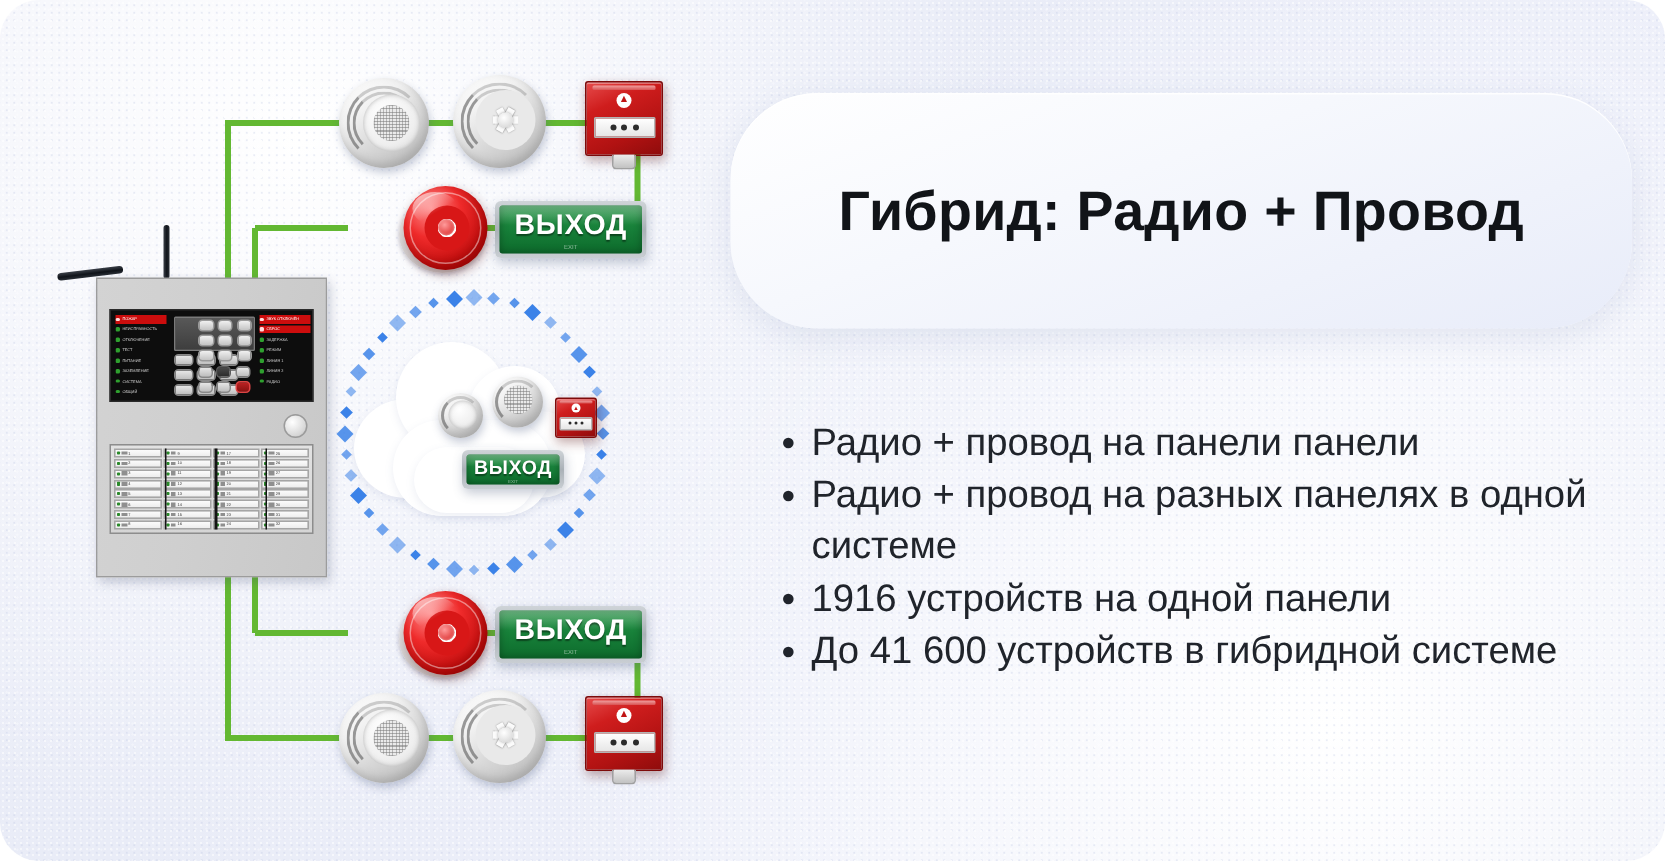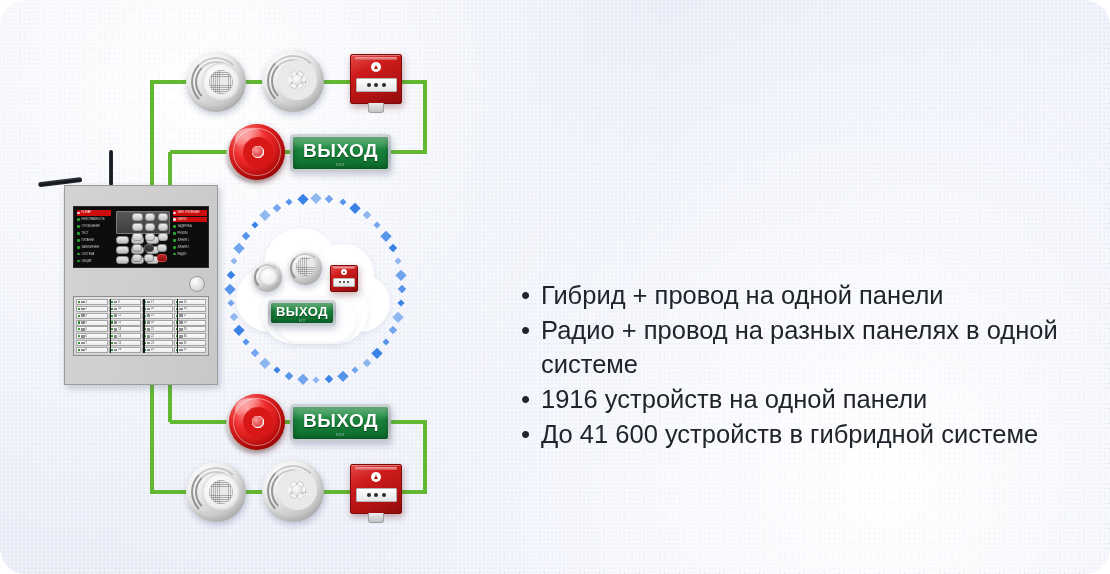--- a/index.html
+++ b/index.html
@@ -148,21 +148,21 @@
   }
   #cloud{
     position:absolute;left:8px;top:26px;width:160px;height:136px;
   }
   .cloud-lobe{
     position:absolute;border-radius:50%;background:#ffffff;
     box-shadow:0 2px 6px rgba(110,125,170,.13);
   }
 
   
-  .device{position:absolute;}
+  .device{position:absolute;margin-left:40px;}
 
   .smoke{border-radius:50%;}
   .smoke-base{
     position:absolute;inset:0;border-radius:50%;
     background:linear-gradient(145deg,#ffffff 0%,#f2f2f2 32%,#d6d6d6 62%,#b6b6b6 100%);
     box-shadow:1px 3px 6px rgba(80,95,135,.32), inset -2px -3px 6px rgba(140,140,140,.45);
   }
   .smoke-slit{
     position:absolute;border-radius:50%;
     border-left:2px solid rgba(95,95,95,.62);
@@ -772,25 +772,28 @@
         <div class="mcp-icon" style="top:14%;width:10px;height:10px;font-size:7px;">▲</div>
         <div class="mcp-strip" style="top:48%;height:24%;">
           <i style="width:4px;height:4px;"></i>
             <i style="width:4px;height:4px;"></i>
             <i style="width:4px;height:4px;"></i>
         </div>
         <div class="mcp-handle" style="top:100%;width:14px;height:9px;"></div>
       </div>
     </div>
 
+    <div id="title-card">
+      <div id="title-text">Гибрид: Радио + Провод</div>
+    </div>
 
     <div id="bullets">
         <div class="bullet-row">
           <span class="bullet-dot">•</span>
-          <span class="bullet-text">Гибрид + провод на одной панели</span>
+          <span class="bullet-text">Радио + провод на панели панели</span>
         </div>
         <div class="bullet-row">
           <span class="bullet-dot">•</span>
           <span class="bullet-text">Радио + провод на разных панелях в одной системе</span>
         </div>
         <div class="bullet-row">
           <span class="bullet-dot">•</span>
           <span class="bullet-text">1916 устройств на одной панели</span>
         </div>
         <div class="bullet-row">

